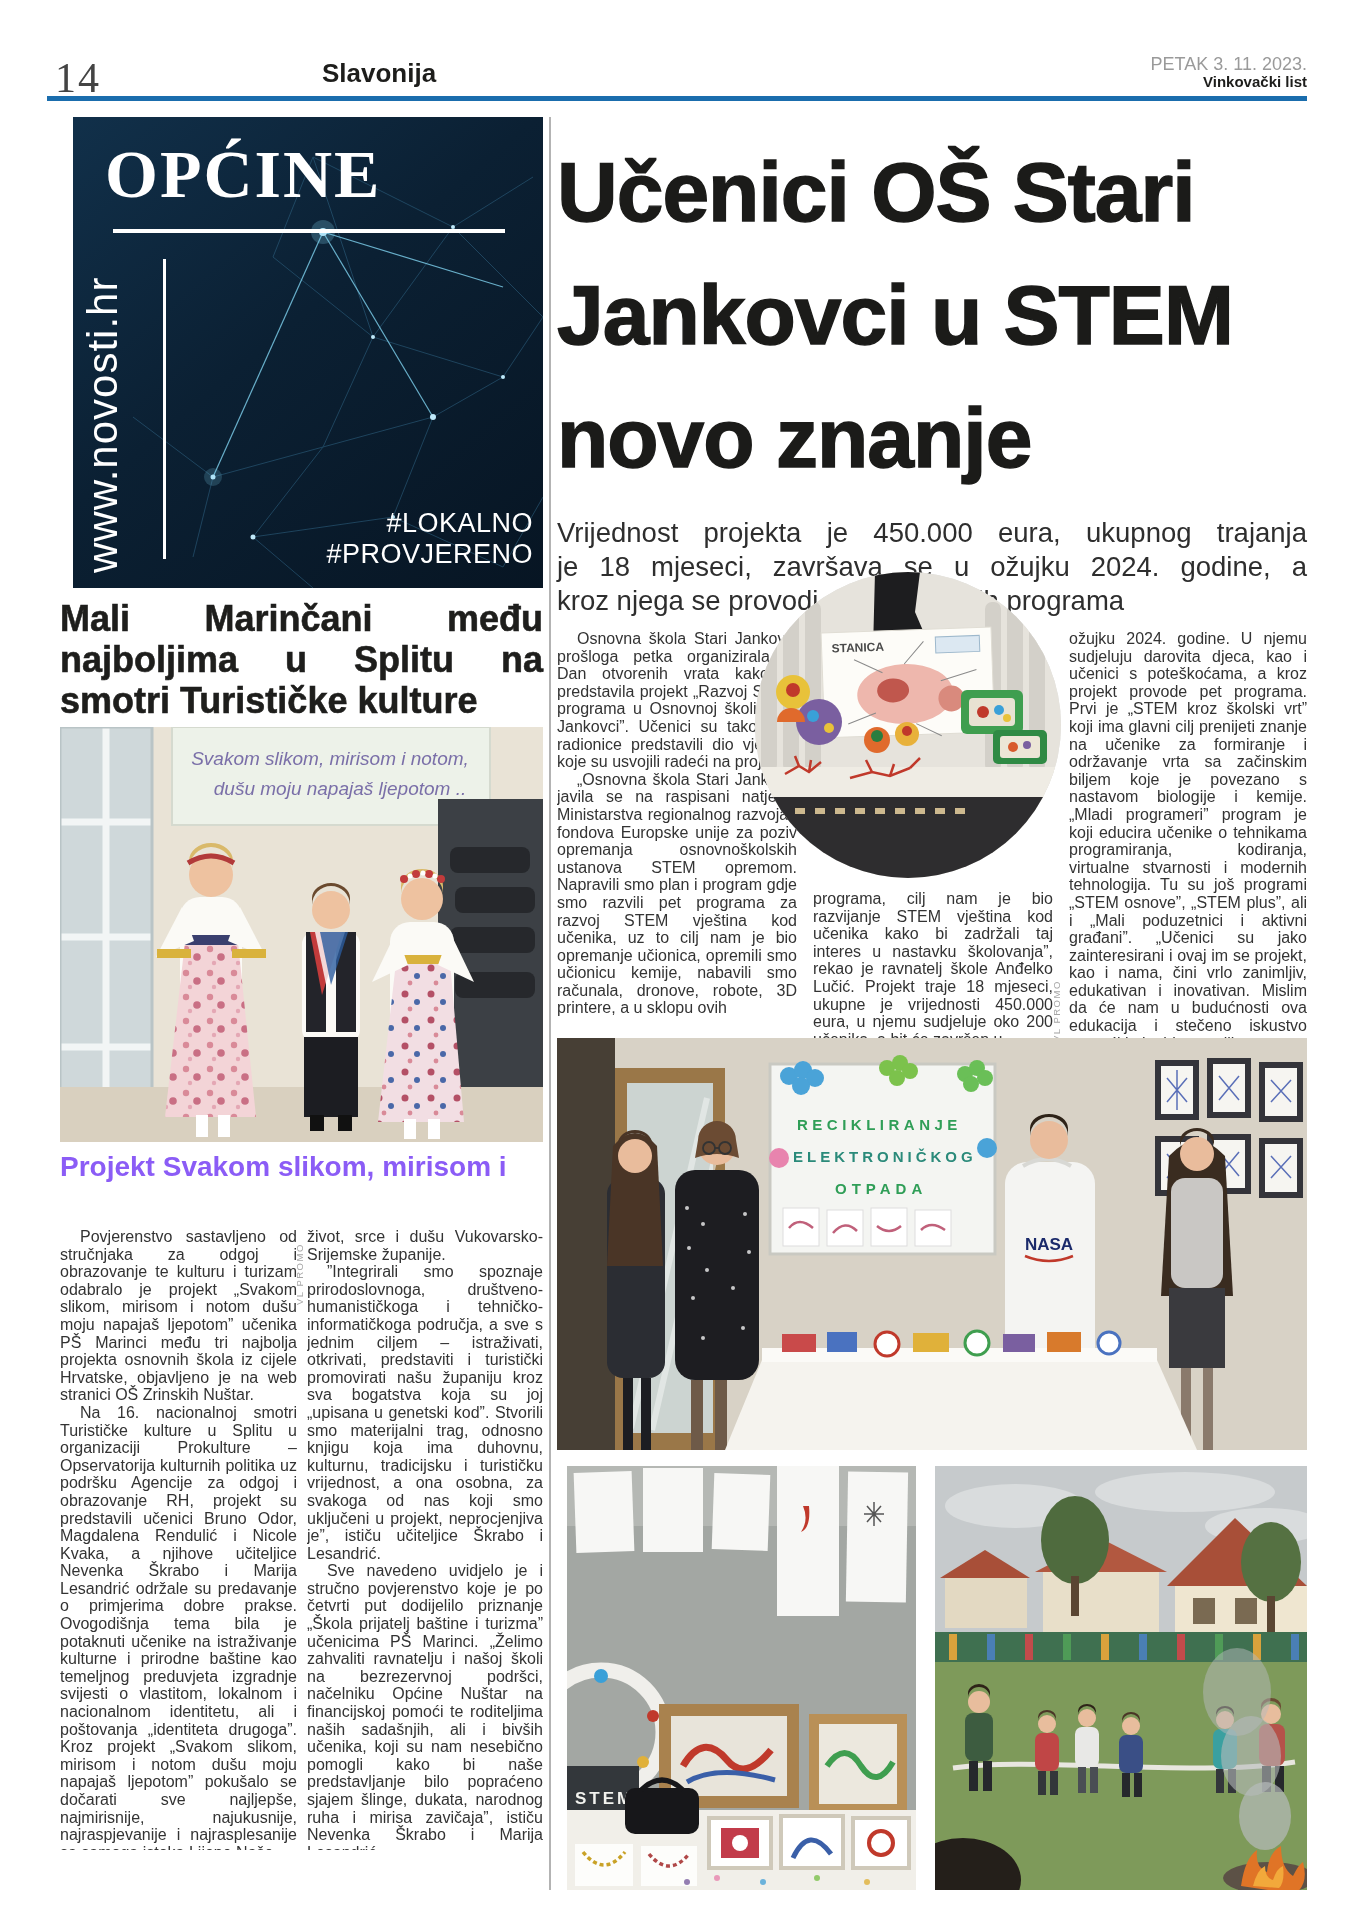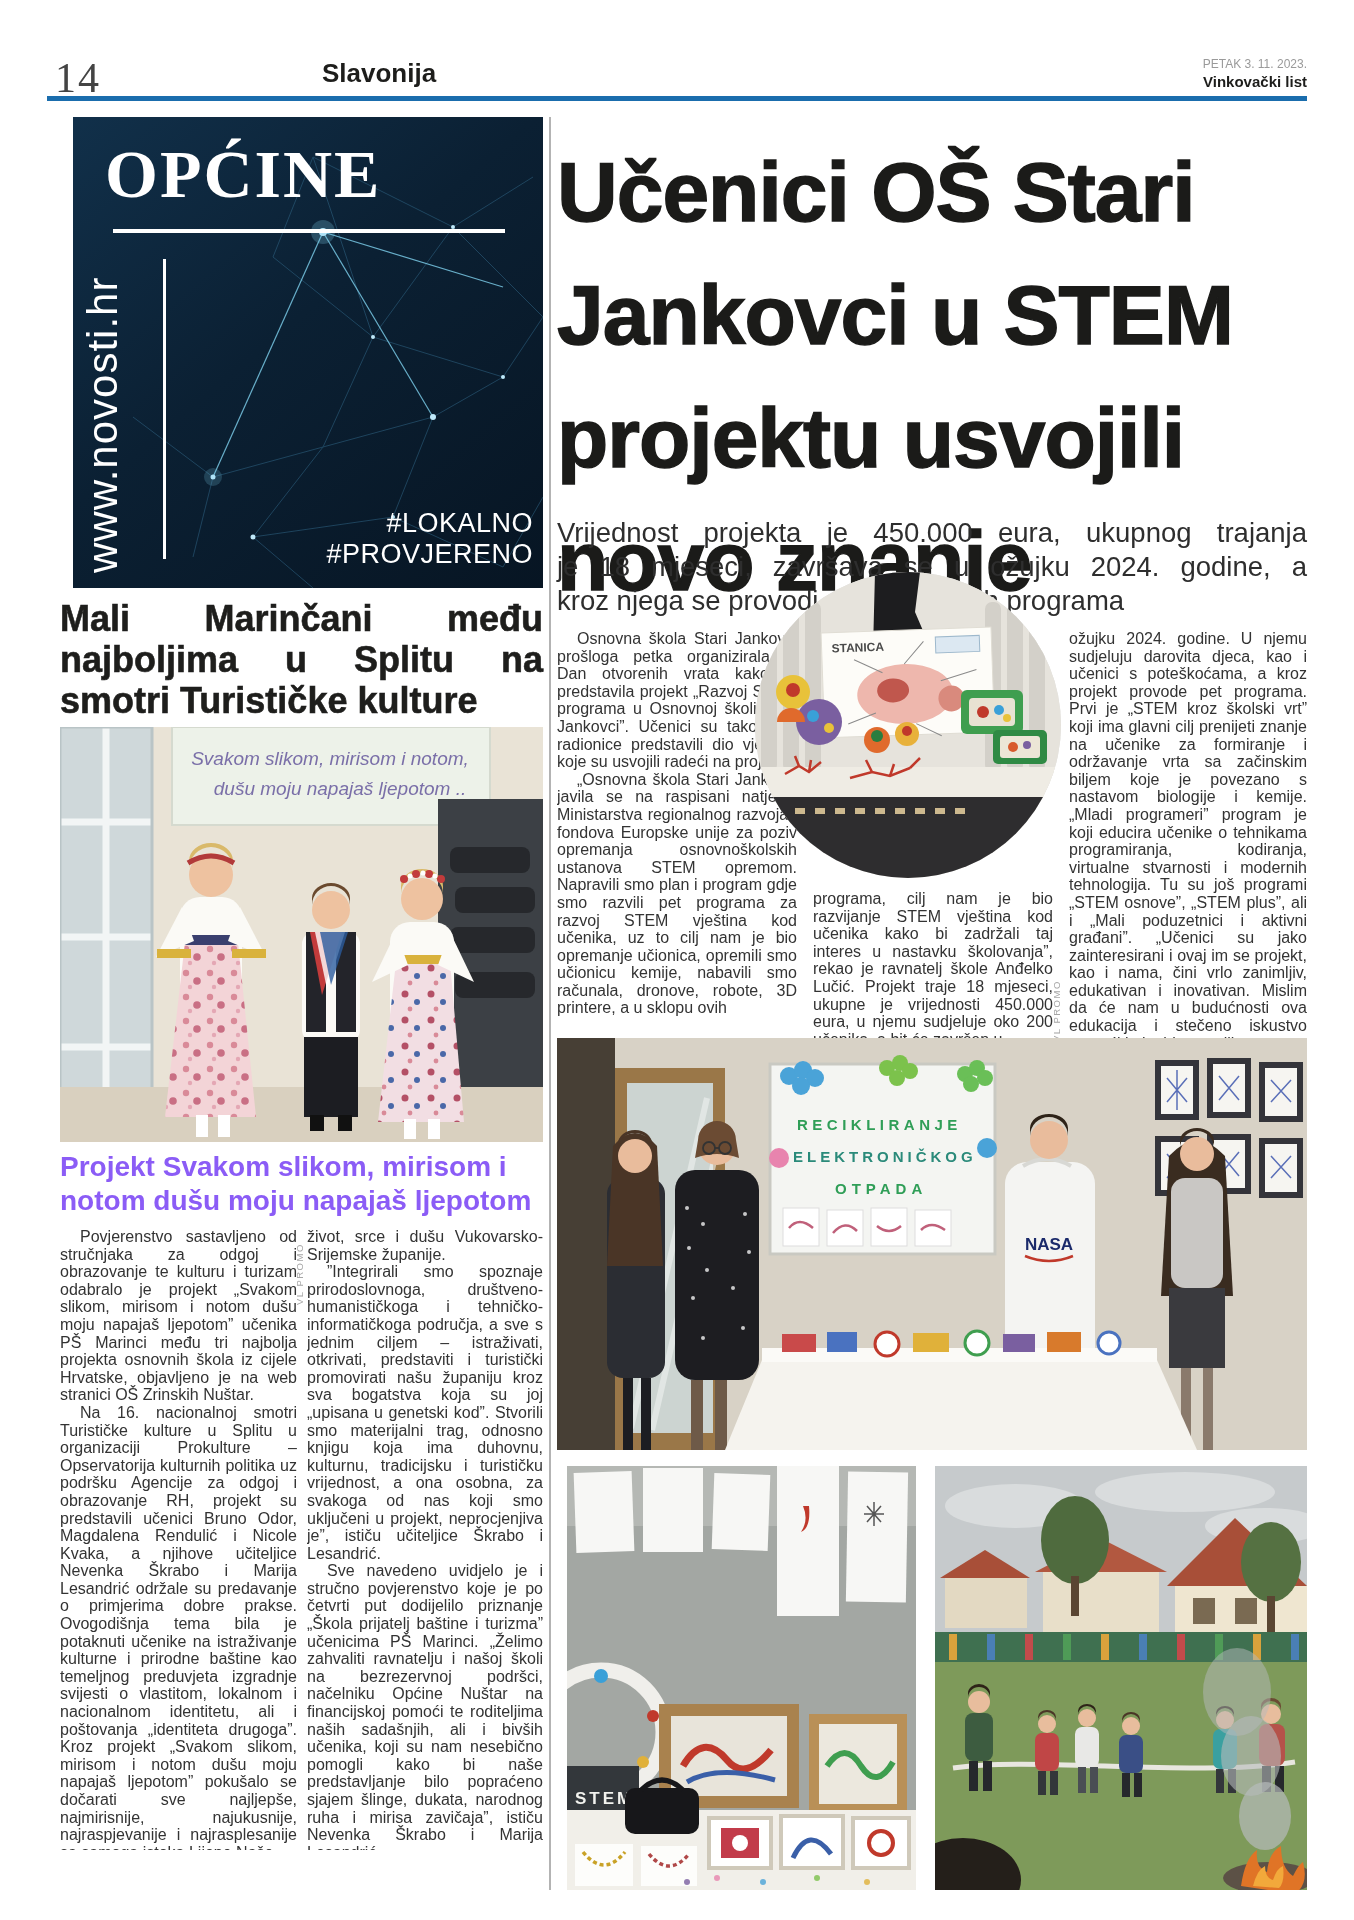--- a/index.html
+++ b/index.html
@@ -3,21 +3,21 @@
 <meta charset="utf-8">
 <style>
   html,body{margin:0;padding:0;background:#9a9a9a;}
   #page{position:relative;width:1354px;height:1920px;background:#ffffff;margin:0 auto;
         font-family:"Liberation Sans","DejaVu Sans",sans-serif;color:#222;overflow:hidden;}
   .abs{position:absolute;}
   
   .pagenum{font-family:"Liberation Serif","DejaVu Serif",serif;font-size:42px;color:#444;letter-spacing:2px;}
   .section-title{font-size:26px;font-weight:700;color:#1d1d1b;}
   .dateblock{text-align:right;line-height:17px;}
-  .dateblock .d1{font-size:12px;color:#9a9a9a;}
+  .dateblock .d1{font-size:18px;color:#9a9a9a;}
   .dateblock .d2{font-size:15px;font-weight:700;color:#1d1d1b;text-align:right;}
   .bluerule{background:#1a6dad;}
   
   .banner{background:linear-gradient(140deg,#11304a 0%,#0b2033 45%,#071523 100%);overflow:hidden;}
   .banner-title{font-family:"Liberation Serif","DejaVu Serif",serif;font-size:68px;font-weight:700;color:#fff;letter-spacing:2px;}
   .banner-rule{background:#fff;}
   .vert{position:absolute;transform-origin:0 0;transform:rotate(-90deg);white-space:nowrap;}
   .site{font-size:42px;font-weight:500;color:#fff;letter-spacing:1px;}
   .hashtags{color:#fff;font-size:27px;line-height:31px;text-align:right;font-weight:400;letter-spacing:.5px;}
   
@@ -180,38 +180,36 @@
             <circle cx="375" cy="149" r="2.5"></circle>
           </g>
         <rect x="344" y="392" width="12" height="20" fill="#fff"></rect>
           <rect x="368" y="392" width="12" height="20" fill="#fff"></rect>
       </g>
     </svg>
   </div>
 
   <div class="abs subhead" style="left:60px;top:1150px;width:483px;">
       <div class="line">Projekt Svakom slikom, mirisom i</div>
-      <div class="line">notom dušu moju napajaš ljepotom</div>
     </div>
 
   <div class="abs body-text" style="left:60px;top:1228px;width:237px;height:622px;">
       <p class="ind">Povjerenstvo sastavljeno od stručnjaka za odgoj i obrazovanje te kulturu i turizam odabralo je projekt „Svakom slikom, mirisom i notom dušu moju napajaš ljepotom” učenika PŠ Marinci među tri najbolja projekta osnovnih škola iz cijele Hrvatske, objavljeno je na web stranici OŠ Zrinskih Nuštar.</p>
       <p class="ind">Na 16. nacionalnoj smotri Turističke kulture u Splitu u organizaciji Prokulture – Opservatorija kulturnih politika uz podršku Agencije za odgoj i obrazovanje RH, projekt su predstavili učenici Bruno Odor, Magdalena Rendulić i Nicole Kvaka, a njihove učiteljice Nevenka Škrabo i Marija Lesandrić održale su predavanje o primjerima dobre prakse. Ovogodišnja tema bila je potaknuti učenike na istraživanje kulturne i prirodne baštine kao temeljnog preduvjeta izgradnje svijesti o vlastitom, lokalnom i nacionalnom identitetu, ali i poštovanja „identiteta drugoga”. Kroz projekt „Svakom slikom, mirisom i notom dušu moju napajaš ljepotom” pokušalo se dočarati sve najljepše, najmirisnije, najukusnije, najraspjevanije i najrasplesanije sa samoga istoka Lijepe Naše –</p>
     </div>
   <div class="abs body-text" style="left:307px;top:1228px;width:236px;height:622px;">
       <p>život, srce i dušu Vukovarsko-Srijemske županije.</p>
       <p class="ind">”Integrirali smo spoznaje prirodoslovnoga, društveno-humanističkoga i tehničko-informatičkoga područja, a sve s jednim ciljem – istraživati, otkrivati, predstaviti i turistički promovirati našu županiju kroz sva bogatstva koja su joj „upisana u genetski kod”. Stvorili smo materijalni trag, odnosno knjigu koja ima duhovnu, kulturnu, tradicijsku i turističku vrijednost, a ona osobna, za svakoga od nas koji smo uključeni u projekt, neprocjenjiva je”, ističu učiteljice Škrabo i Lesandrić.</p>
       <p class="ind">Sve navedeno uvidjelo je i stručno povjerenstvo koje je po četvrti put dodijelilo priznanje „Škola prijatelj baštine i turizma” učenicima PŠ Marinci. „Želimo zahvaliti ravnatelju i našoj školi na bezrezervnoj podršci, načelniku Općine Nuštar na financijskoj pomoći te roditeljima naših sadašnjih, ali i bivših učenika, koji su nam nesebično pomogli kako bi naše predstavljanje bilo popraćeno sjajem šlinge, dukata, narodnog ruha i mirisa zavičaja”, ističu Nevenka Škrabo i Marija Lesandrić.</p>
     </div>
   <div class="vert promo" style="left:294px;top:1305px;">VL PROMO</div>
 
   <div class="abs stem-headline" style="left:557px;top:118px;width:752px;">
       <div class="line">Učenici OŠ Stari</div>
       <div class="line">Jankovci u STEM</div>
-      <div class="line">projektu usvojili</div>
       <div class="line">novo znanje</div>
     </div>
   <div class="abs lead" style="left:557px;top:516px;width:750px;">
       <div class="line">Vrijednost projekta je 450.000 eura, ukupnog trajanja</div>
       <div class="line">je 18 mjeseci, završava se u ožujku 2024. godine, a</div>
       <div class="line">kroz njega se provodi pet zanimljivih programa</div>
     </div>
 
   <div class="abs body-text" style="left:557px;top:630px;width:240px;height:412px;">
       <p class="ind">Osnovna škola Stari Jankovci prošloga petka organizirala je Dan otvorenih vrata kako bi predstavila projekt „Razvoj STEM programa u Osnovnoj školi Stari Jankovci”. Učenici su tako kroz radionice predstavili dio vještina koje su usvojili radeći na projektu.</p>

